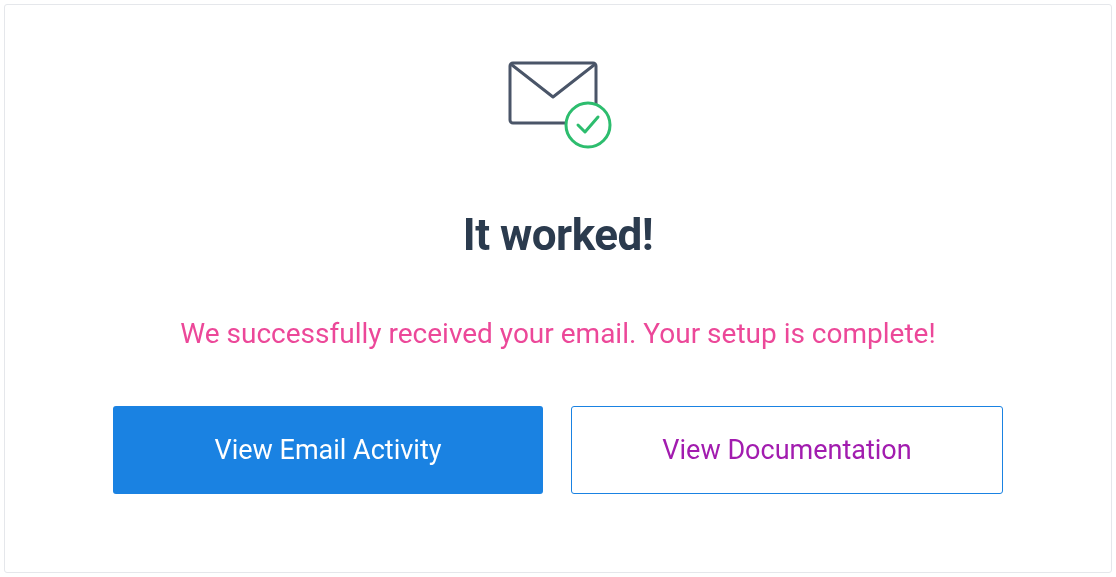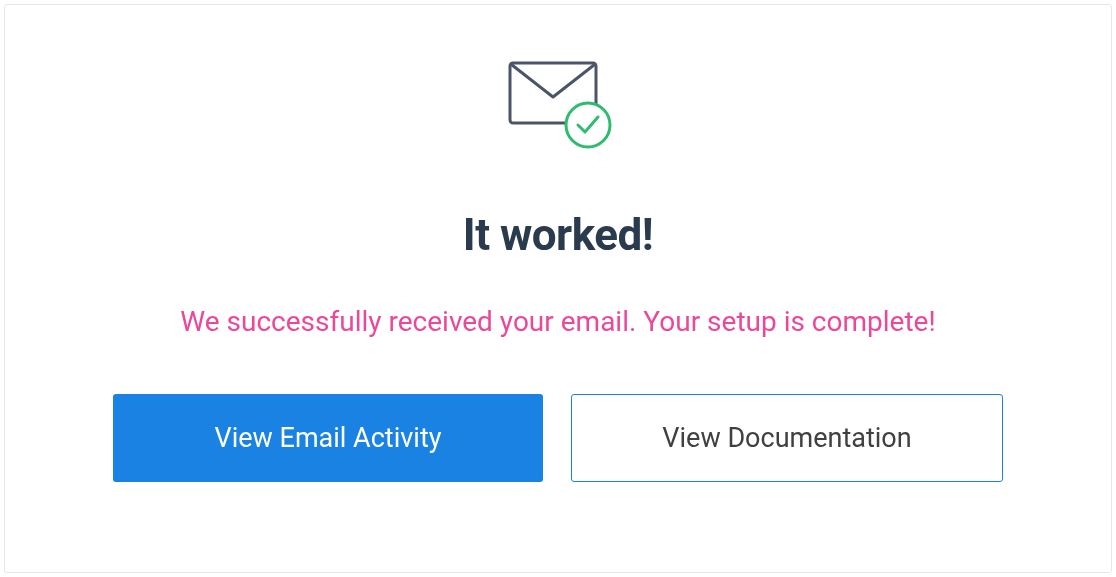--- a/index.html
+++ b/index.html
@@ -30,21 +30,21 @@
     .icon-wrap {
       width: 120px;
       height: 100px;
       position: relative;
       margin-bottom: 56px;
     }
     .heading {
       font-size: 44px;
       font-weight: 700;
       color: #2b3b4e;
-      margin-bottom: 44px;
+      margin-bottom: 56px;
       letter-spacing: -0.5px;
     }
     .subtext {
       font-size: 28px;
       color: #ec4899;
       margin-bottom: 56px;
       font-weight: 400;
     }
     .button-row {
       display: flex;
@@ -64,21 +64,21 @@
       cursor: pointer;
       border: none;
       font-family: inherit;
     }
     .btn-primary {
       background: #1a82e2;
       color: #ffffff;
     }
     .btn-secondary {
       background: #ffffff;
-      color: #404040;
+      color: #a21caf;
       border: 1.5px solid #1a82e2;
     }
   </style>
 </head>
 <body>
 
 <div class="card">
 
   <div class="icon-wrap">
     <svg viewBox="0 0 120 100" width="120" height="100">

